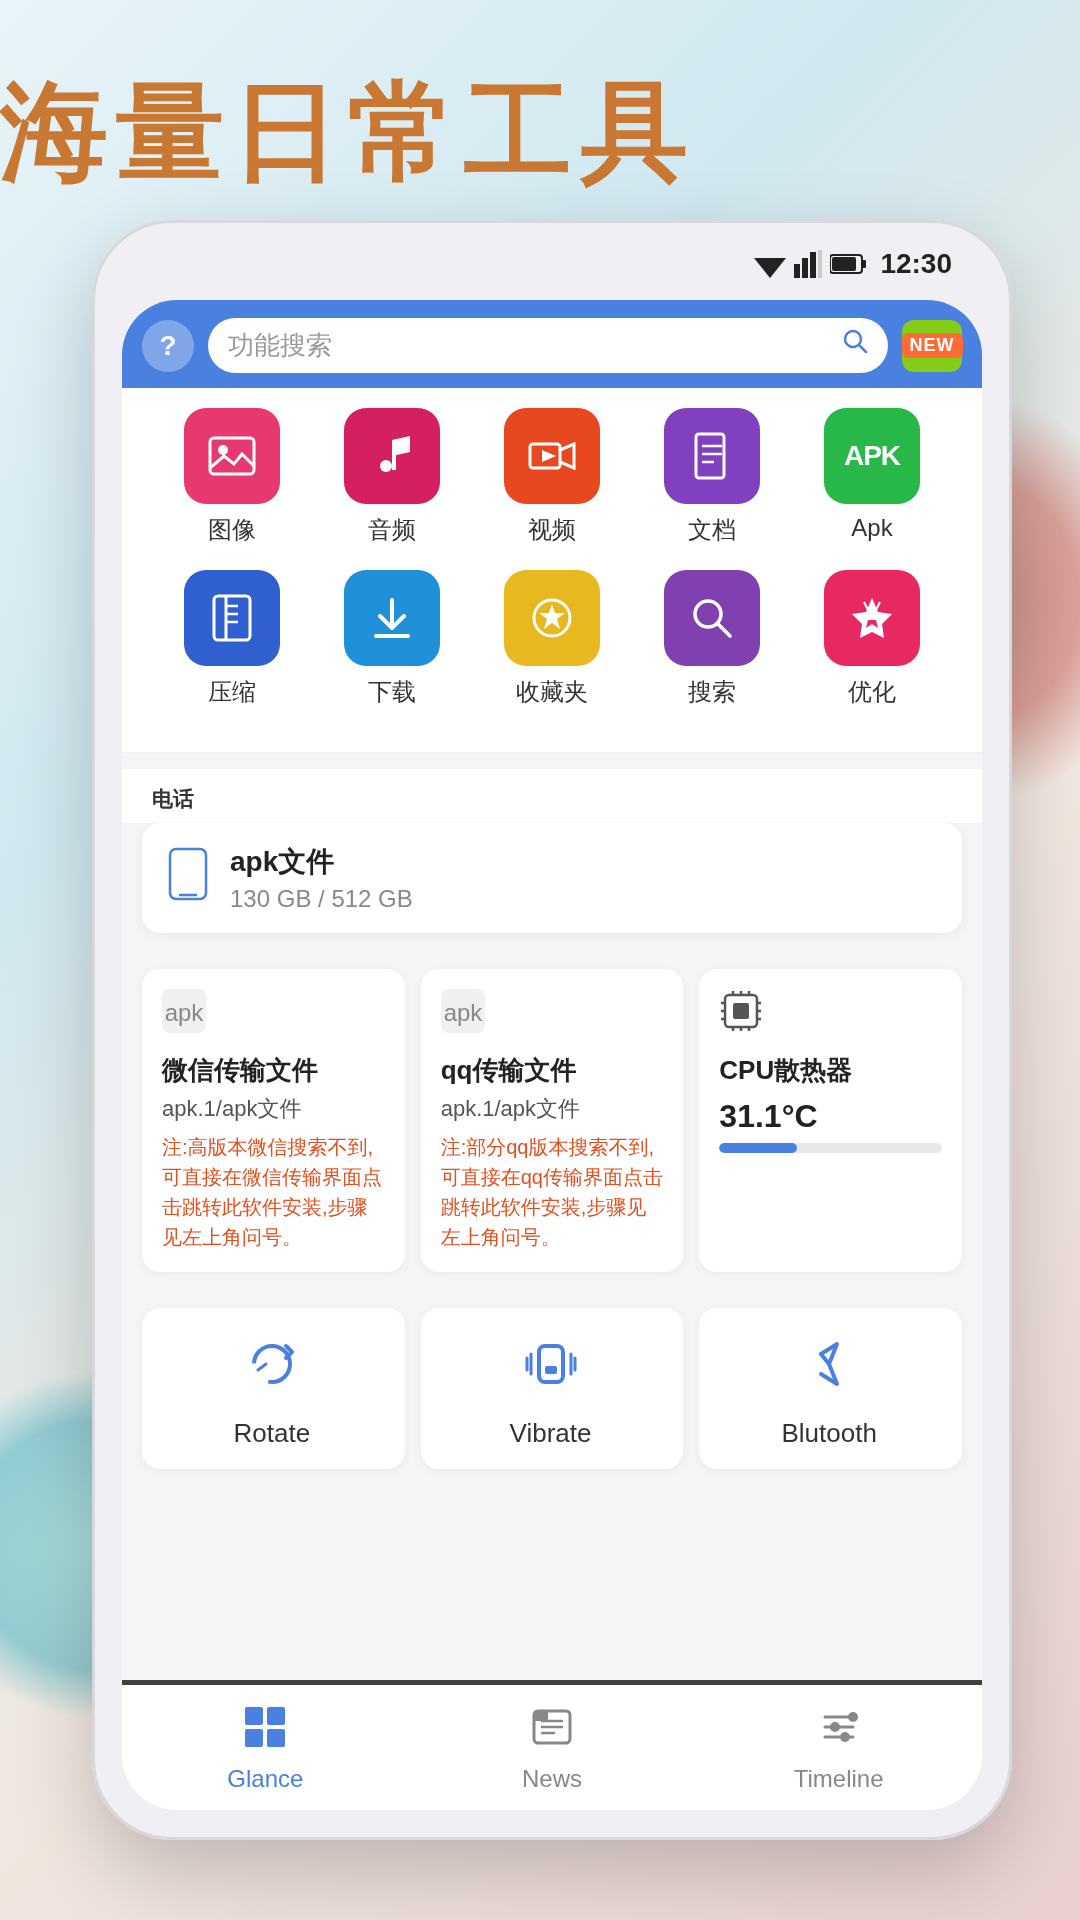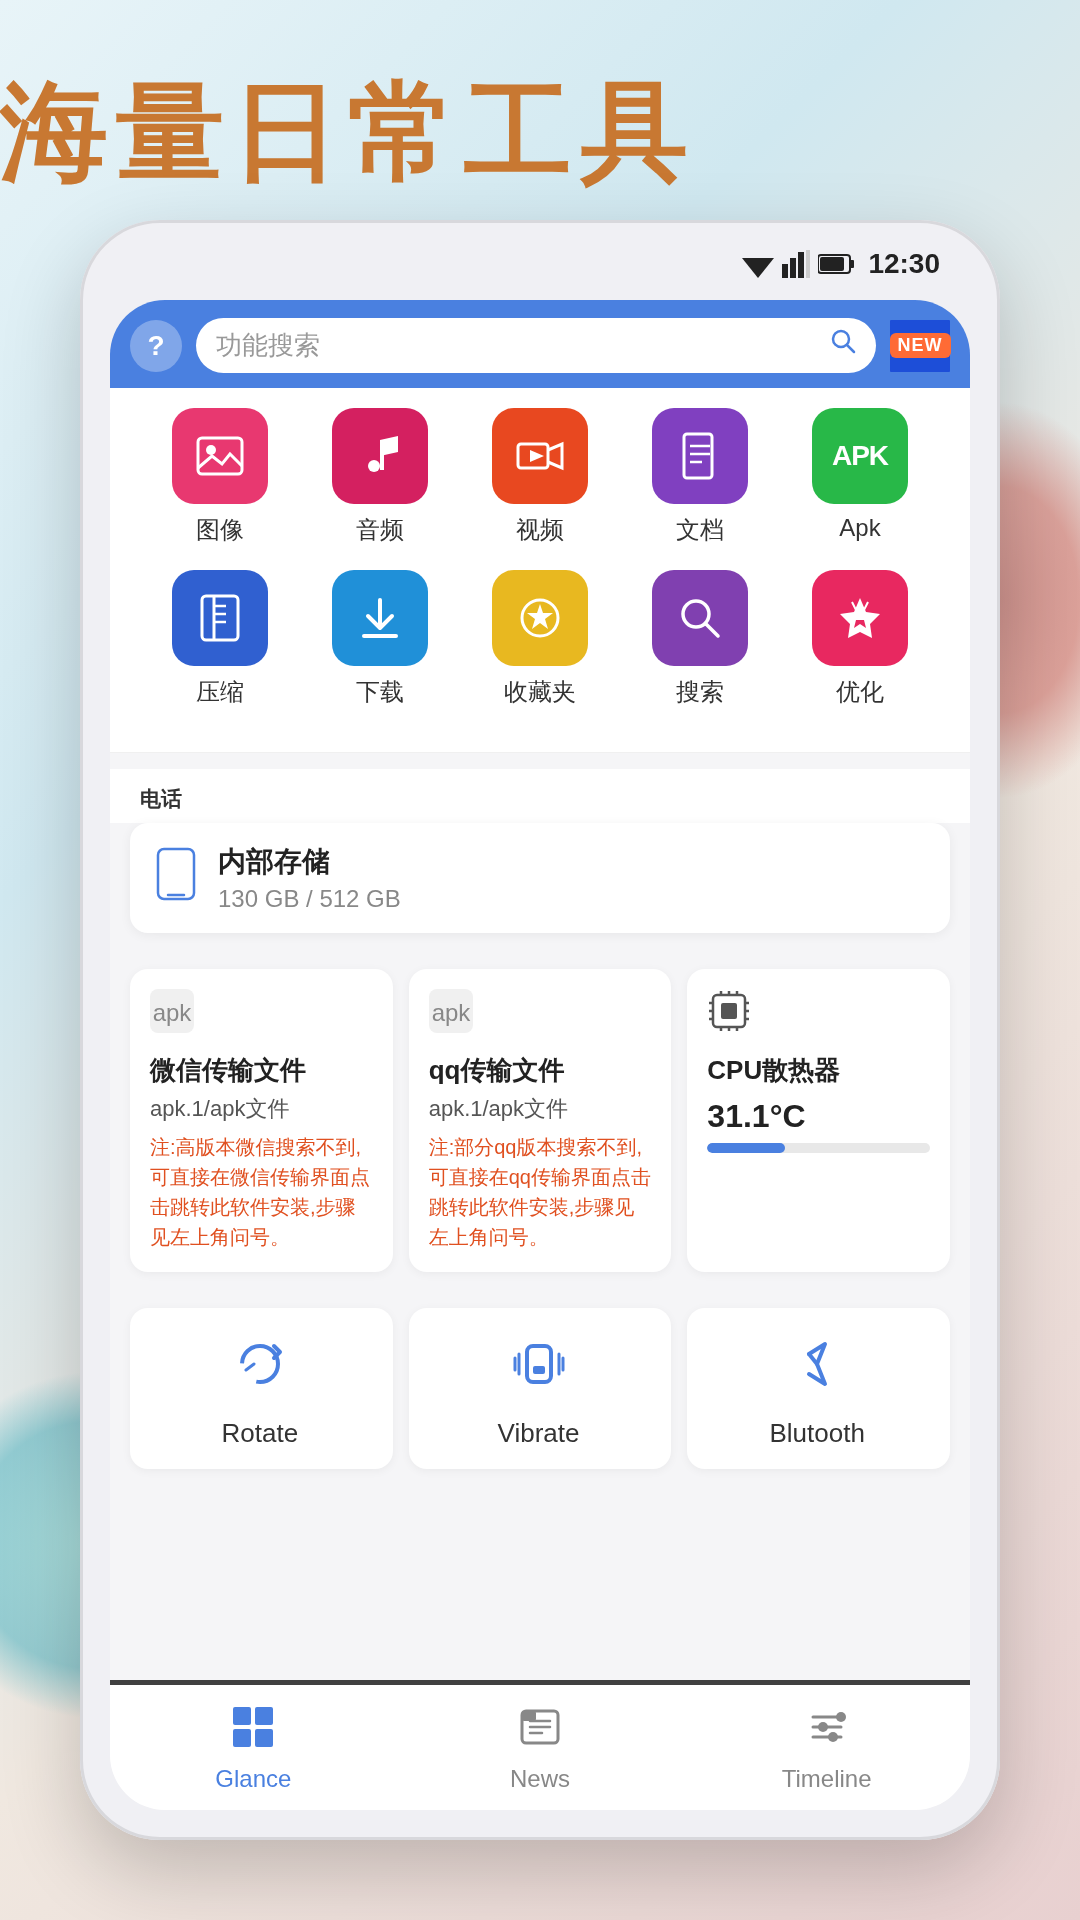--- a/index.html
+++ b/index.html
@@ -56,20 +56,21 @@
       bottom: 0;
     }
     .phone-frame {
       width: 920px;
       height: 1620px;
       background: #f0f0f4;
       border-radius: 80px;
       box-shadow: 0 30px 80px rgba(0,0,0,0.2), inset 0 0 0 3px #d8d8dc;
       position: relative;
       overflow: hidden;
+      margin-left: 12px;
     }
 
     
     .status-bar {
       position: absolute;
       top: 28px;
       right: 60px;
       display: flex;
       align-items: center;
       gap: 14px;
@@ -130,22 +131,22 @@
       font-size: 26px;
       color: #999;
     }
     .search-icon-btn {
       font-size: 28px;
       color: #4a80e0;
     }
     .new-badge {
       width: 60px;
       height: 52px;
-      background: #1d4ed8;
-      border-radius: 1px;
+      background: #84cc16;
+      border-radius: 12px;
       display: flex;
       align-items: center;
       justify-content: center;
       flex-direction: column;
     }
     .new-badge-inner {
       background: #ff6b35;
       border-radius: 6px;
       padding: 2px 8px;
       font-size: 18px;
@@ -527,21 +528,21 @@
         <div class="section-header">电话</div>
 
         <div class="storage-card">
           <div class="storage-phone-icon">
             <svg width="44" height="54" viewBox="0 0 44 54" fill="none">
               <rect x="4" y="2" width="36" height="50" rx="6" fill="none" stroke="#4a80e0" stroke-width="2.5"></rect>
               <line x1="14" y1="48" x2="30" y2="48" stroke="#4a80e0" stroke-width="2.5" stroke-linecap="round"></line>
             </svg>
           </div>
           <div class="storage-info">
-            <div class="storage-title">内部存储</div>
+            <div class="storage-title">apk文件</div>
             <div class="storage-sub">130 GB / 512 GB</div>
           </div>
         </div>
 
         <div class="section-gap"></div>
 
         <div class="cards-row">
 
           <div class="feature-card">
             <div class="card-icon">

